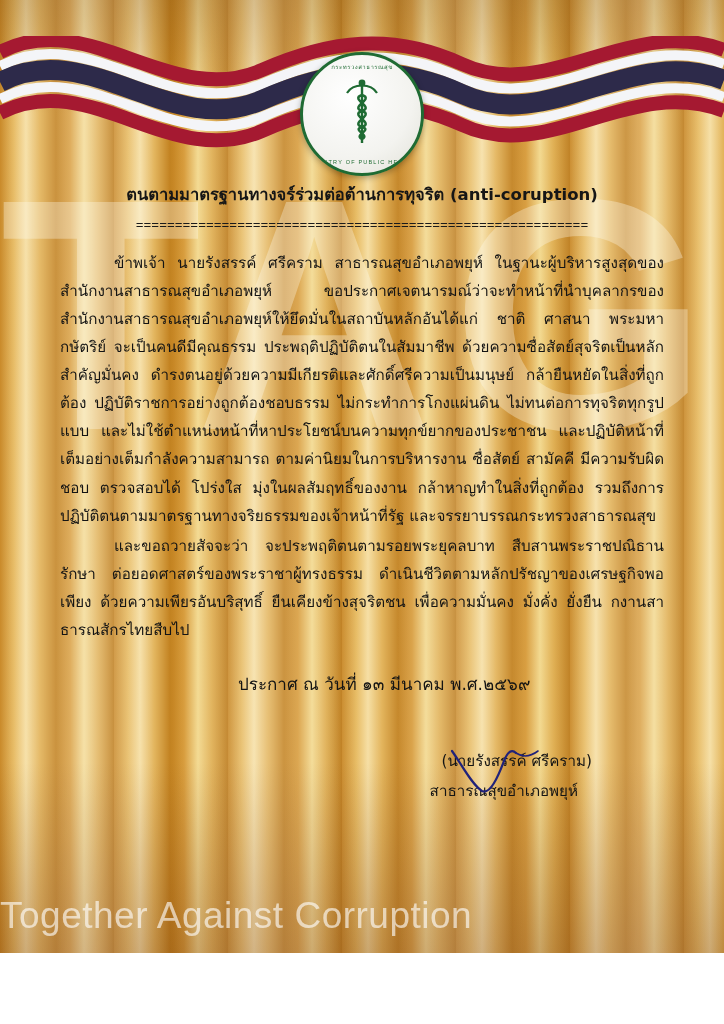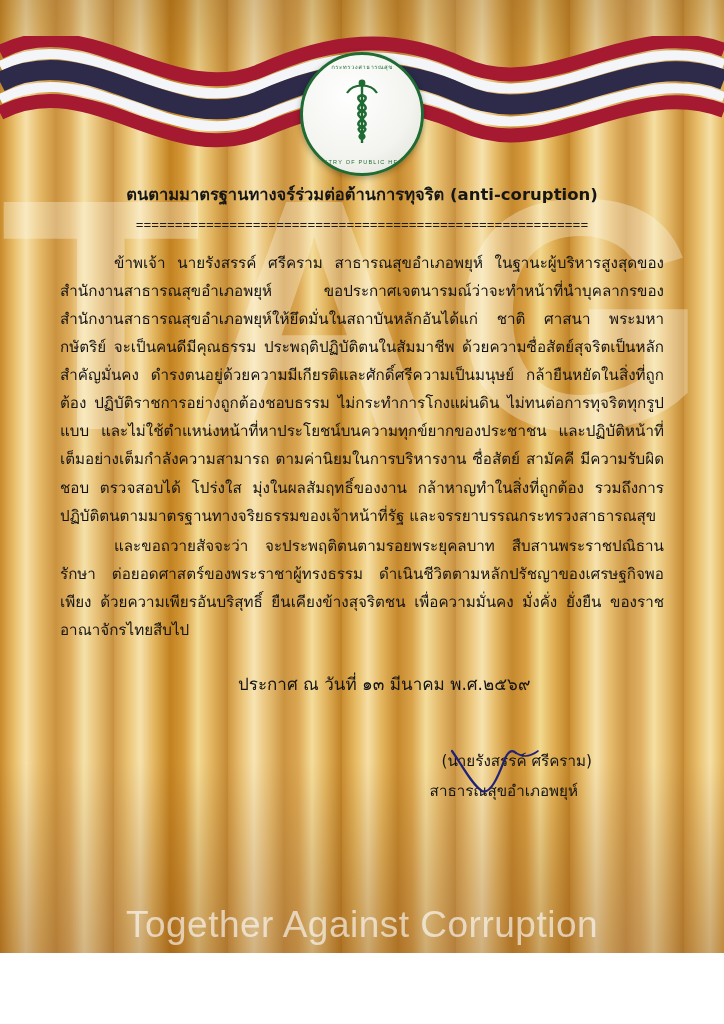--- a/index.html
+++ b/index.html
@@ -242,22 +242,22 @@
     position: absolute;
     left: 0; bottom: 14px; width: 150px;
     text-align: center;
     color: #ffe9a8;
     font-size: 7.5px;
   }
 
   .slogan {
     position: absolute;
     left: 0; right: 0;
-    bottom: 7px;
-    text-align: center;
+    bottom: 16px;
+    text-align: left;
     font-size: 37px;
     color: rgba(255,255,255,0.62);
     font-family: "Liberation Sans", sans-serif;
     letter-spacing: 0.5px;
     user-select: none;
   }
 </style>
 </head>
 <body>
 
@@ -297,21 +297,21 @@
   <div class="content">
 
     <div class="title-block">
       <div class="title-line">ตนตามมาตรฐานทางจร์ร่วมต่อต้านการทุจริต (anti-coruption)</div>
     </div>
 
     <div class="divider">==========================================================</div>
 
     <div class="body-text">
       <p>ข้าพเจ้า นายรังสรรค์ ศรีคราม สาธารณสุขอำเภอพยุห์ ในฐานะผู้บริหารสูงสุดของสำนักงานสาธารณสุขอำเภอพยุห์ ขอประกาศเจตนารมณ์ว่าจะทำหน้าที่นำบุคลากรของสำนักงานสาธารณสุขอำเภอพยุห์ให้ยึดมั่นในสถาบันหลักอันได้แก่ ชาติ ศาสนา พระมหากษัตริย์ จะเป็นคนดีมีคุณธรรม ประพฤติปฏิบัติตนในสัมมาชีพ ด้วยความซื่อสัตย์สุจริตเป็นหลักสำคัญมั่นคง ดำรงตนอยู่ด้วยความมีเกียรติและศักดิ์ศรีความเป็นมนุษย์ กล้ายืนหยัดในสิ่งที่ถูกต้อง ปฏิบัติราชการอย่างถูกต้องชอบธรรม ไม่กระทำการโกงแผ่นดิน ไม่ทนต่อการทุจริตทุกรูปแบบ และไม่ใช้ตำแหน่งหน้าที่หาประโยชน์บนความทุกข์ยากของประชาชน และปฏิบัติหน้าที่เต็มอย่างเต็มกำลังความสามารถ ตามค่านิยมในการบริหารงาน ซื่อสัตย์ สามัคคี มีความรับผิดชอบ ตรวจสอบได้ โปร่งใส มุ่งในผลสัมฤทธิ์ของงาน กล้าหาญทำในสิ่งที่ถูกต้อง รวมถึงการปฏิบัติตนตามมาตรฐานทางจริยธรรมของเจ้าหน้าที่รัฐ และจรรยาบรรณกระทรวงสาธารณสุข</p>
-      <p>และขอถวายสัจจะว่า จะประพฤติตนตามรอยพระยุคลบาท สืบสานพระราชปณิธาน รักษา ต่อยอดศาสตร์ของพระราชาผู้ทรงธรรม ดำเนินชีวิตตามหลักปรัชญาของเศรษฐกิจพอเพียง ด้วยความเพียรอันบริสุทธิ์ ยืนเคียงข้างสุจริตชน เพื่อความมั่นคง มั่งคั่ง ยั่งยืน ของราชอาณาจักรไทยสืบไป</p>
+      <p>และขอถวายสัจจะว่า จะประพฤติตนตามรอยพระยุคลบาท สืบสานพระราชปณิธาน รักษา ต่อยอดศาสตร์ของพระราชาผู้ทรงธรรม ดำเนินชีวิตตามหลักปรัชญาของเศรษฐกิจพอเพียง ด้วยความเพียรอันบริสุทธิ์ ยืนเคียงข้างสุจริตชน เพื่อความมั่นคง มั่งคั่ง ยั่งยืน กงานสาธารณสักรไทยสืบไป</p>
     </div>
 
     <div class="announce-date">ประกาศ ณ วันที่ ๑๓ มีนาคม พ.ศ.๒๕๖๙</div>
 
     <div class="signature-area">
       <svg class="sig-mark" viewBox="0 0 110 48" xmlns="http://www.w3.org/2000/svg">
         <path d="M10 4 C20 18 30 38 40 44 C48 48 56 30 62 14 C66 4 70 2 74 6" fill="none" stroke="#20227a" stroke-width="2.2" stroke-linecap="round"></path>
         <path d="M74 6 C80 10 88 10 96 4" fill="none" stroke="#20227a" stroke-width="1.6" stroke-linecap="round"></path>
       </svg>
       <div class="sig-name">(นายรังสรรค์ ศรีคราม)</div>

